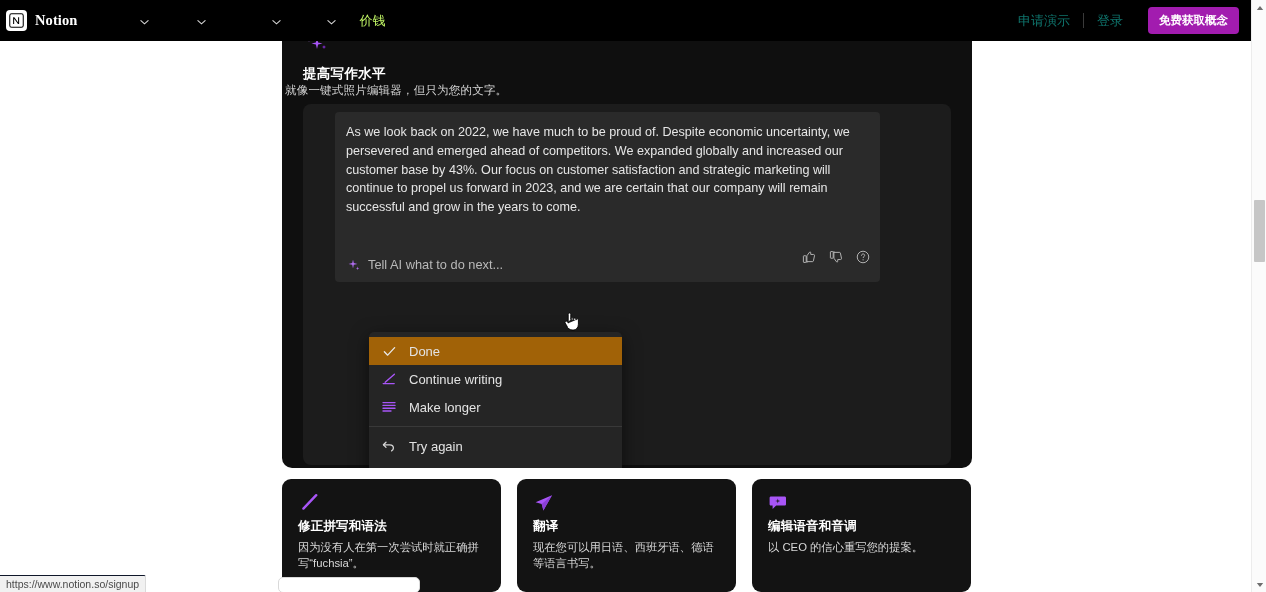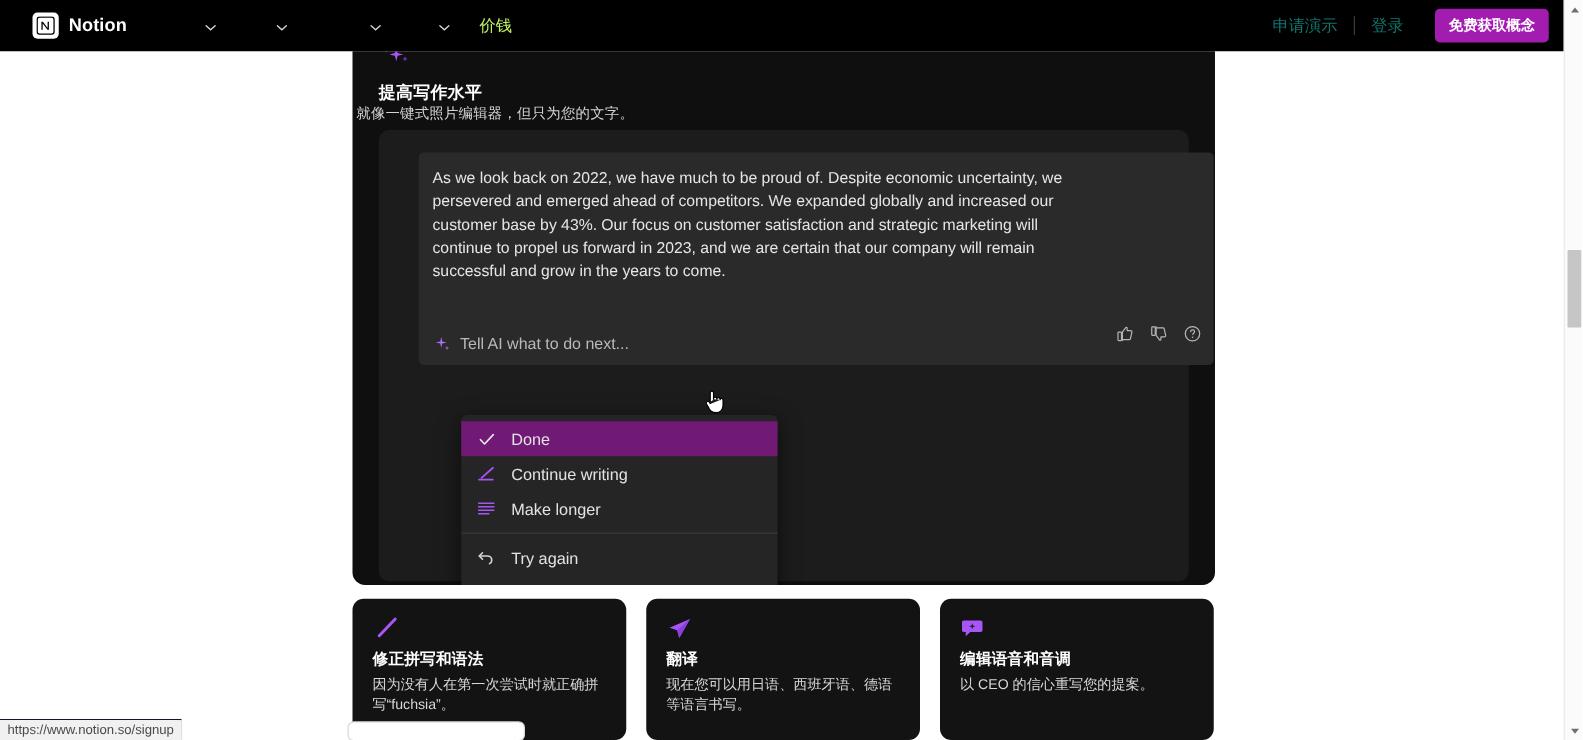--- a/index.html
+++ b/index.html
@@ -9,21 +9,21 @@
     font-family:"Liberation Sans", sans-serif;
     overflow:hidden;
   }
   #root { position:relative; width:1266px; height:592px; background:#ffffff; }
 
   
   .topnav{
     position:absolute; left:0; top:0; width:1251px; height:41px;
     background:#000000; display:flex; align-items:center; z-index:30;
   }
-  .brand{ display:flex; align-items:center; gap:8px; margin-left:26px; }
+  .brand{ display:flex; align-items:center; gap:8px; margin-left:6px;font-family:Liberation Serif, serif; }
   .brand-logo{
     width:21px; height:21px; border-radius:4px; background:#ffffff;
     display:flex; align-items:center; justify-content:center;
     color:#000; font-size:14px; font-weight:700; line-height:1;
   }
   .brand-logo svg{ display:block; }
   .brand-name{ color:#ffffff; font-size:14.5px; font-weight:700; letter-spacing:.1px; }
 
   .nav-items{ display:flex; align-items:center; height:100%; margin-left:44px; }
   .nav-item{
@@ -55,21 +55,21 @@
     position:absolute; left:3px; top:42px;
     color:#d4d4d4; font-size:11.5px; letter-spacing:.2px;
   }
 
   
   .demo-card{
     position:absolute; left:21px; top:63px; width:648px; height:361px;
     background:#1c1c1c; border-radius:8px;
   }
   .ai-block{
-    position:absolute; left:32px; top:18px; width:636px; height:170px;
+    position:absolute; left:32px; top:8px; width:545px; height:170px;
     background:#2a2a2a; border-radius:4px;
   }
   .ai-text{
     position:absolute; left:11px; top:11px; width:528px;
     color:#e6e6e6; font-size:12.6px; line-height:18.8px;
   }
   .ai-input-row{
     position:absolute; left:11px; top:130px; width:524px; height:30px;
     display:flex; align-items:flex-end;
   }
@@ -85,21 +85,21 @@
   .menu{
     position:absolute; left:66px; top:228px; width:253px;
     background:#252525; border-radius:5px;
     box-shadow:0 5px 18px rgba(0,0,0,.55);
     padding:5px 0 5px 0;
   }
   .menu-item{
     display:flex; align-items:center; height:28px; padding:0 12px;
     color:#e3e3e3; font-size:13px;
   }
-  .menu-item.active{ background:#701a75; }
+  .menu-item.active{ background:#a16207; }
   .menu-ico{ width:16px; margin-right:12px; display:flex; align-items:center; justify-content:center; }
   .menu-divider{ height:1px; background:#393939; margin:5px 0; }
 
   .cursor{ position:absolute; left:562px; top:310px; width:20px; height:24px; z-index:40; }
 
   
   .cards{ position:absolute; left:282px; top:479px; width:690px; height:113px; display:flex; gap:16px; }
   .fcard{
     width:219px; height:113px; background:#131313; border-radius:9px;
     padding:13px 16px 0 16px; position:relative; overflow:hidden;

